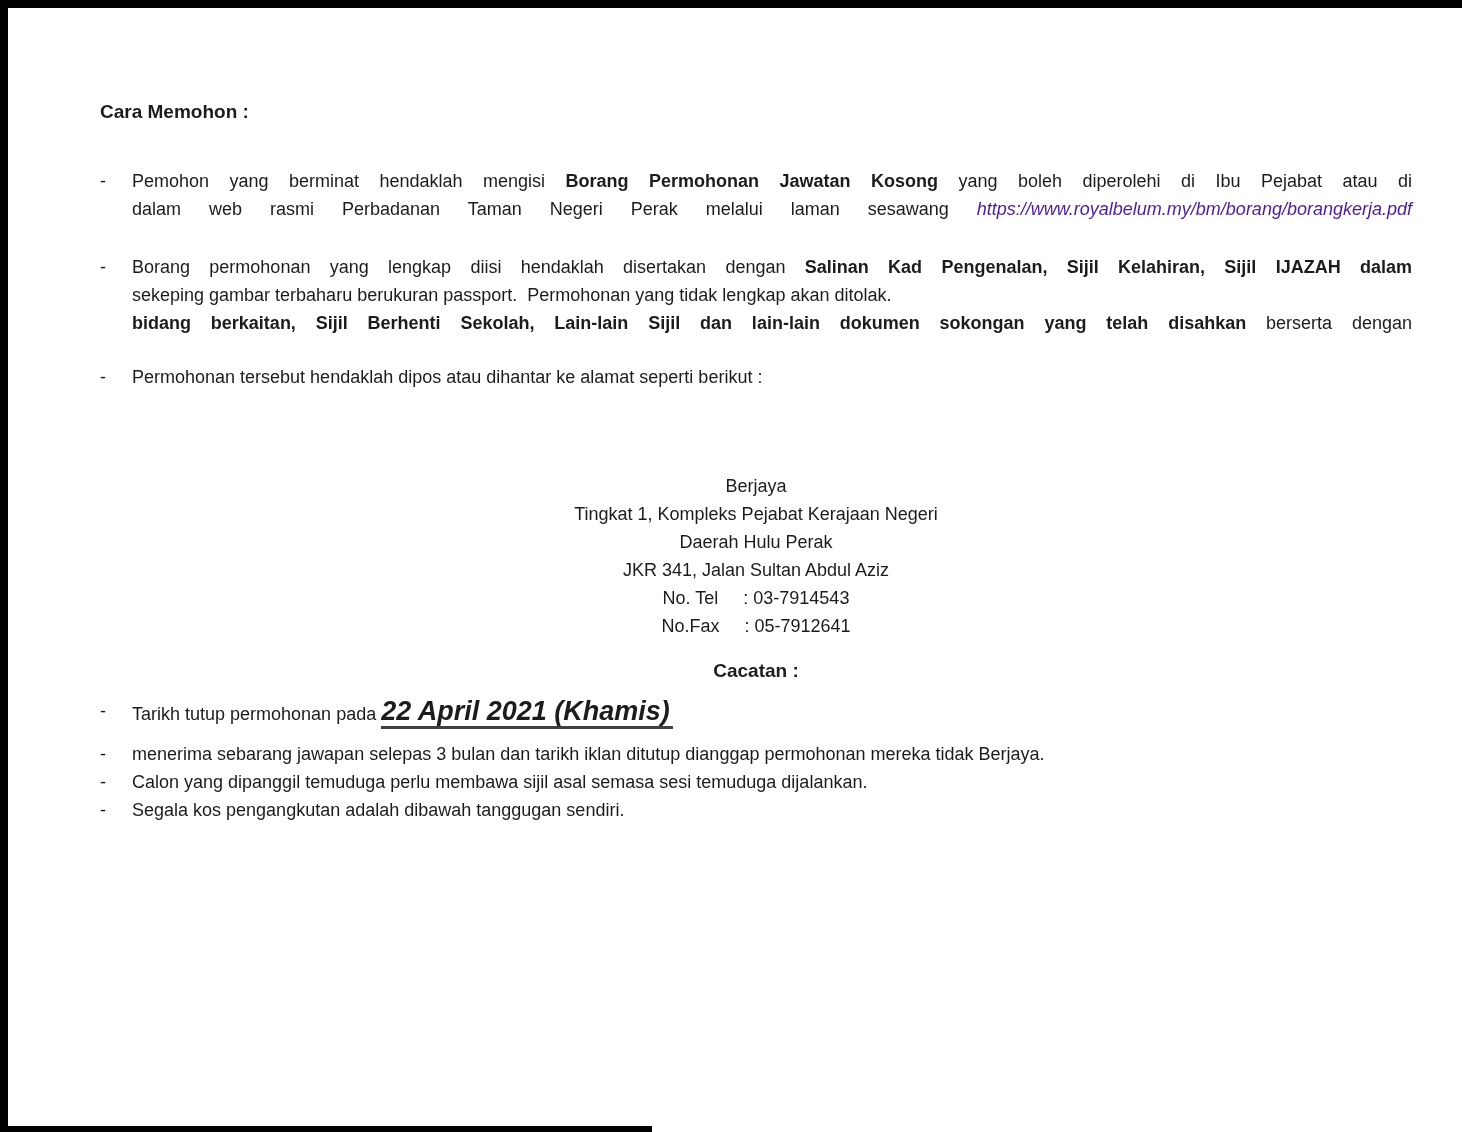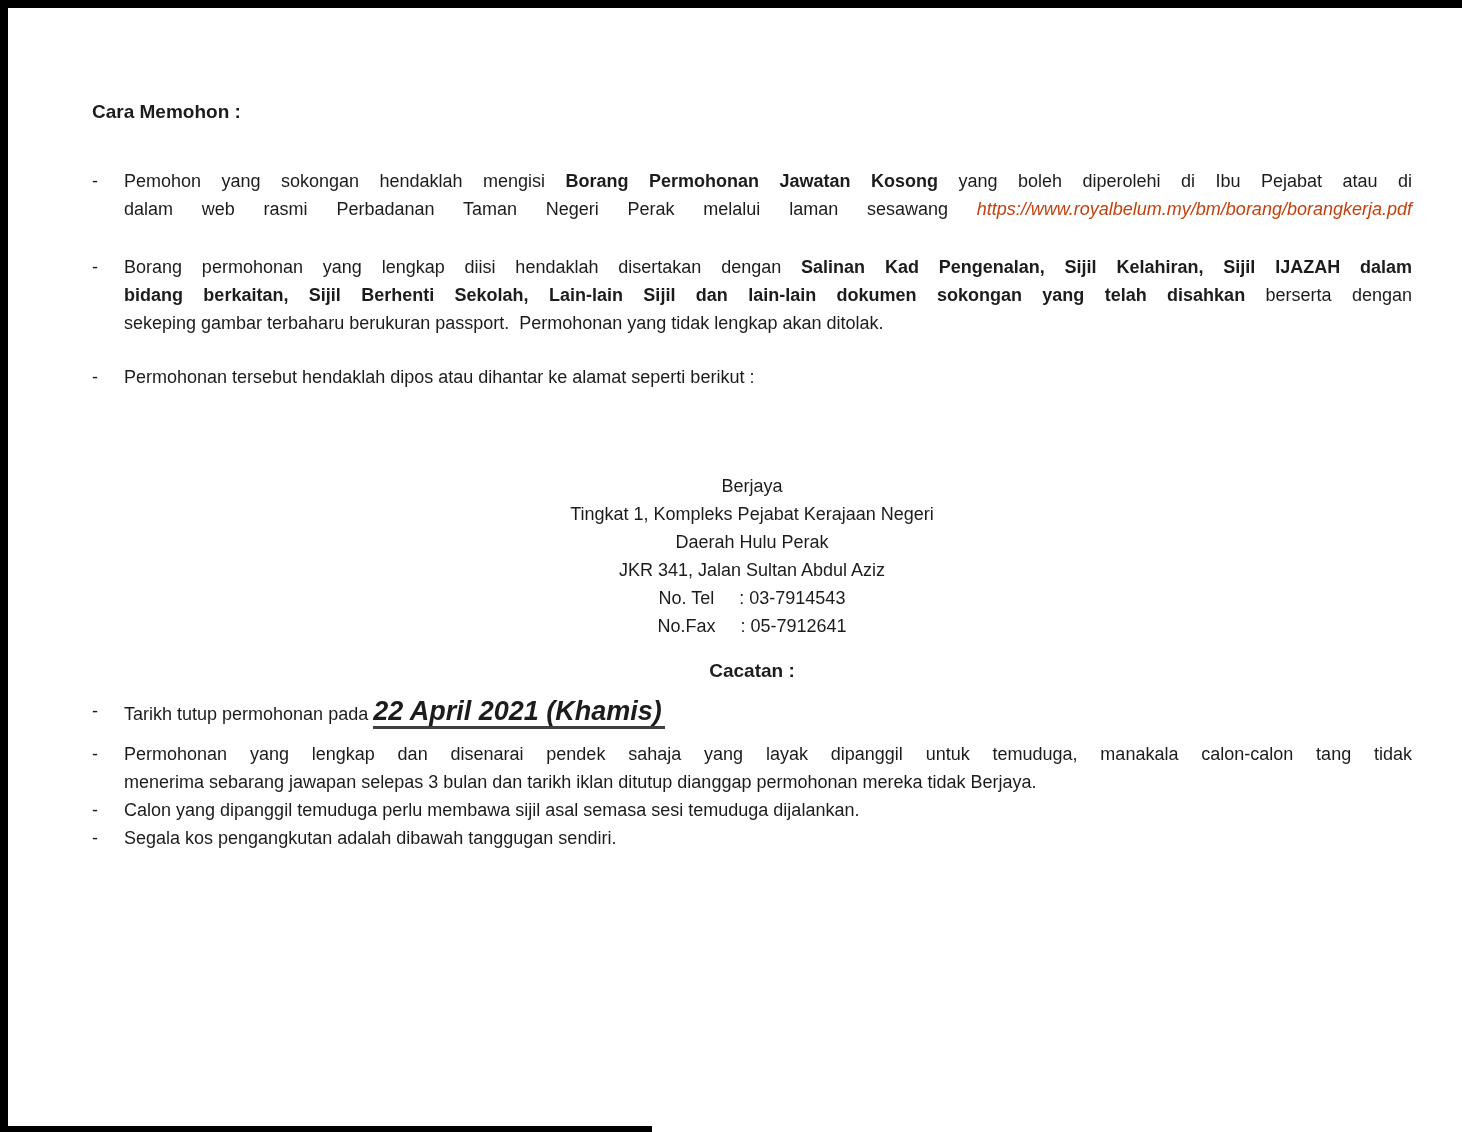--- a/index.html
+++ b/index.html
@@ -17,21 +17,21 @@
     font-family: "Liberation Sans", "DejaVu Sans", sans-serif;
     color: #1c1c1c;
   }
   
   .scan-edge-top    { position: absolute; top: 0; left: 0; width: 100%; height: 8px; background: #000; }
   .scan-edge-left   { position: absolute; top: 0; left: 0; width: 8px; height: 100%; background: #000; }
   .scan-edge-bottom { position: absolute; bottom: 0; left: 0; width: 652px; height: 6px; background: #000; }
 
   .content {
     position: absolute;
-    left: 92px;
+    left: 100px;
     right: 50px;
     top: 0;
     font-size: 18px;
     line-height: 28px;
   }
   .sec-heading {
     font-size: 19px;
     font-weight: 700;
     line-height: 28px;
     margin: 0;
@@ -45,21 +45,21 @@
 
   .b1 { margin-bottom: 30px; }
   .b2 { margin-bottom: 26px; }
   .b3 { margin-bottom: 81px; }
 
   .line { text-align: left; }
   .line.stretch { text-align: justify; text-align-last: justify; }
 
   .seg-b { font-weight: 700; }
   .seg-link {
-    color: #c2410c;
+    color: #4c1d95;
     font-style: italic;
     cursor: pointer;
   }
   .seg-date {
     font-weight: 700;
     font-style: italic;
     font-size: 27px;
     border-bottom: 3px solid #404040;
     padding-right: 3px;
   }
@@ -84,31 +84,31 @@
   <div class="scan-edge-left"></div>
   <div class="scan-edge-bottom"></div>
 
   <div class="content">
 
     <h1 class="sec-heading h-cara">Cara Memohon :</h1>
 
     <div class="bullet b1">
       <span class="dash">-</span>
       <div class="btext">
-        <div class="line stretch"><span>Pemohon yang sokongan hendaklah mengisi </span><span class="seg-b">Borang Permohonan Jawatan Kosong</span><span> yang boleh diperolehi di Ibu Pejabat atau di</span></div>
+        <div class="line stretch"><span>Pemohon yang berminat hendaklah mengisi </span><span class="seg-b">Borang Permohonan Jawatan Kosong</span><span> yang boleh diperolehi di Ibu Pejabat atau di</span></div>
         <div class="line stretch"><span>dalam web rasmi Perbadanan Taman Negeri Perak melalui laman sesawang </span><span class="seg-link">https://www.royalbelum.my/bm/borang/borangkerja.pdf</span></div>
       </div>
     </div>
 
     <div class="bullet b2">
       <span class="dash">-</span>
       <div class="btext">
         <div class="line stretch"><span>Borang permohonan yang lengkap diisi hendaklah disertakan dengan </span><span class="seg-b">Salinan Kad Pengenalan, Sijil Kelahiran, Sijil IJAZAH dalam</span></div>
+        <div class="line"><span>sekeping gambar terbaharu berukuran passport.&nbsp; Permohonan yang tidak lengkap akan ditolak.</span></div>
         <div class="line stretch"><span class="seg-b">bidang berkaitan, Sijil Berhenti Sekolah, Lain-lain Sijil dan lain-lain dokumen sokongan yang telah disahkan</span><span> berserta dengan</span></div>
-        <div class="line"><span>sekeping gambar terbaharu berukuran passport.&nbsp; Permohonan yang tidak lengkap akan ditolak.</span></div>
       </div>
     </div>
 
     <div class="bullet b3">
       <span class="dash">-</span>
       <div class="btext">
         <div class="line"><span>Permohonan tersebut hendaklah dipos atau dihantar ke alamat seperti berikut :</span></div>
       </div>
     </div>
 
@@ -126,21 +126,20 @@
     <div class="bullet row-date">
       <span class="dash">-</span>
       <div class="btext">
         <div class="line"><span>Tarikh tutup permohonan pada </span><span class="seg-date">22 April 2021 (Khamis)</span></div>
       </div>
     </div>
 
     <div class="bullet">
       <span class="dash">-</span>
       <div class="btext">
-        <div class="line stretch"><span>Permohonan yang lengkap dan disenarai pendek sahaja yang layak dipanggil untuk temuduga, manakala calon-calon tang tidak</span></div>
         <div class="line"><span>menerima sebarang jawapan selepas 3 bulan dan tarikh iklan ditutup dianggap permohonan mereka tidak Berjaya.</span></div>
       </div>
     </div>
 
     <div class="bullet">
       <span class="dash">-</span>
       <div class="btext">
         <div class="line"><span>Calon yang dipanggil temuduga perlu membawa sijil asal semasa sesi temuduga dijalankan.</span></div>
       </div>
     </div>

